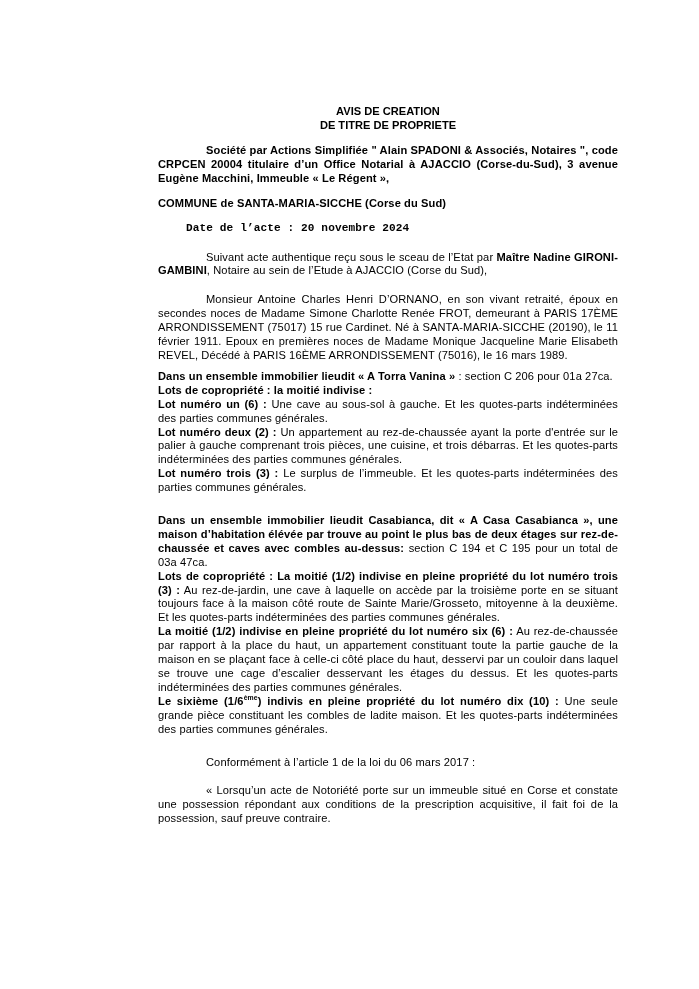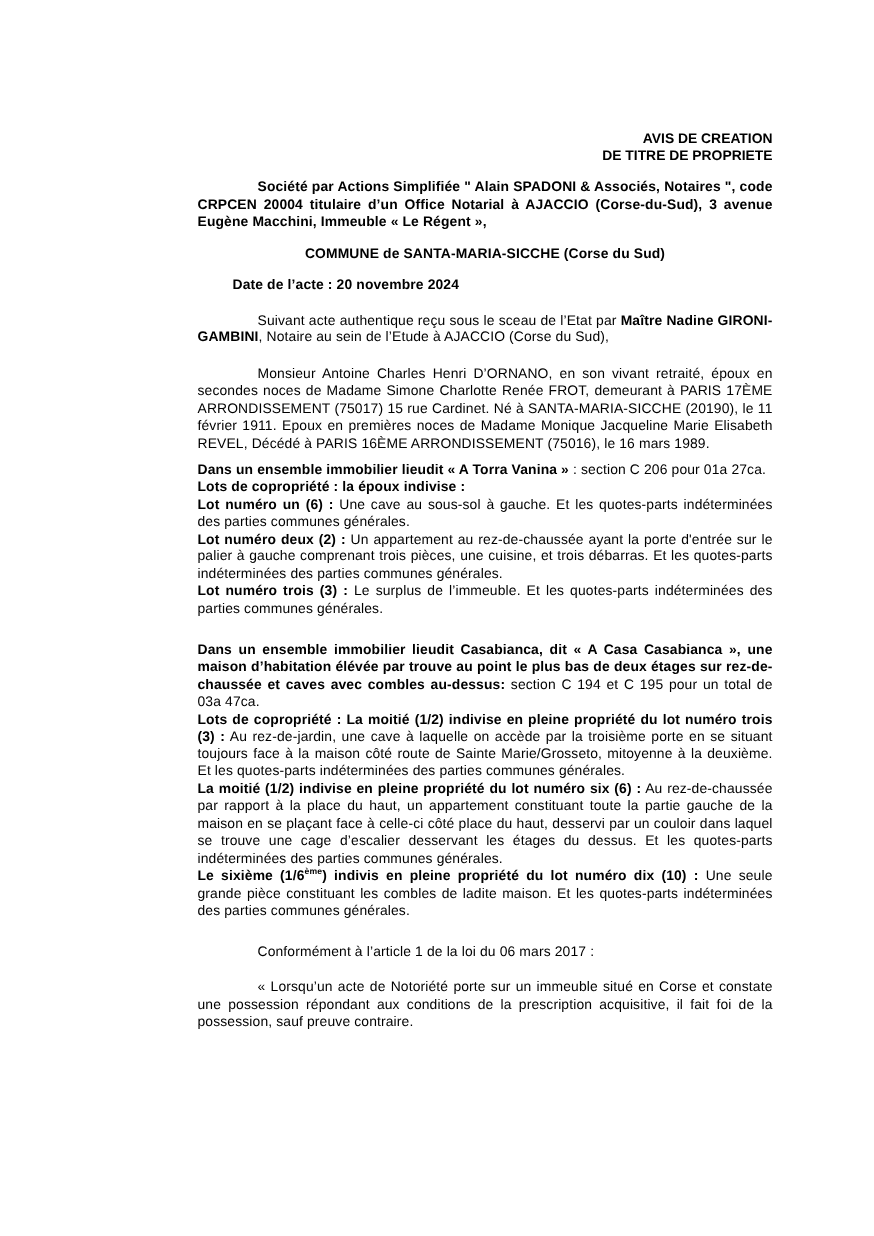--- a/index.html
+++ b/index.html
@@ -28,42 +28,42 @@
     width: 460px;
   }
   .p {
     font-size: 11.1px;
     line-height: 13.9px;
     text-align: justify;
     margin: 0;
     letter-spacing: 0.01em;
   }
   .center {
-    text-align: center;
+    text-align: left;
   }
   .b { font-weight: bold; }
   .u { }
   .i { }
-  .indent-sm { text-indent: 28px; }
+  .indent-sm { text-indent: 28px; font-family: Liberation Mono, monospace; }
   .indent-lg { text-indent: 48px; }
   .gap-title { height: 12px; }
   .gap-sm { height: 7px; }
   .gap-md { height: 11px; }
   .gap-lg { height: 15px; }
   .gap-xl { height: 19px; }
   sup {
     font-size: 0.62em;
     vertical-align: super;
     line-height: 0;
   }
   .title-line {
     font-size: 11.1px;
     line-height: 14px;
     font-weight: bold;
-    text-align: right;
+    text-align: center;
     margin: 0;
   }
 </style>
 </head>
 <body>
 
 <div class="page">
   <div class="content">
 
     <div class="title-line">AVIS DE CREATION</div>
@@ -87,21 +87,21 @@
 
 
     <div class="gap-lg"></div>
 
     <p class="p indent-lg">Monsieur Antoine Charles Henri D’ORNANO, en son vivant retraité, époux en secondes noces de Madame Simone Charlotte Renée FROT, demeurant à PARIS 17ÈME ARRONDISSEMENT (75017) 15 rue Cardinet. Né à SANTA-MARIA-SICCHE (20190), le 11 février 1911. Epoux en premières noces de Madame Monique Jacqueline Marie Elisabeth REVEL, Décédé à PARIS 16ÈME ARRONDISSEMENT (75016), le 16 mars 1989.</p>
 
     <div class="gap-sm"></div>
 
     <p class="p"><span class="b u">Dans un ensemble immobilier lieudit « A Torra Vanina » </span><span>: section C 206 pour 01a 27ca.</span></p>
 
-    <p class="p b u">Lots de copropriété : la époux indivise :</p>
+    <p class="p b u">Lots de copropriété : la moitié indivise :</p>
 
     <p class="p"><span class="b">Lot numéro un   (6) :</span><span> Une cave au sous-sol à gauche.  Et les quotes-parts indéterminées des parties communes générales.</span></p>
 
     <p class="p"><span class="b">Lot numéro deux  (2) :</span><span> Un appartement au rez-de-chaussée ayant la porte d'entrée sur le palier à gauche comprenant trois pièces, une cuisine, et trois débarras.  Et les quotes-parts indéterminées des parties communes générales.</span></p>
 
     <p class="p"><span class="b">Lot numéro trois  (3) :</span><span> Le surplus de l’immeuble.  Et les quotes-parts indéterminées des parties communes générales.</span></p>
 
     <div class="gap-xl"></div>
 
     <p class="p"><span class="b u">Dans un ensemble immobilier lieudit Casabianca, dit « A Casa Casabianca », une maison d’habitation élévée par trouve au point le plus bas de deux étages sur rez-de-chaussée et caves avec combles au-dessus:</span><span> section C 194 et C 195 pour un total de 03a 47ca.</span></p>

